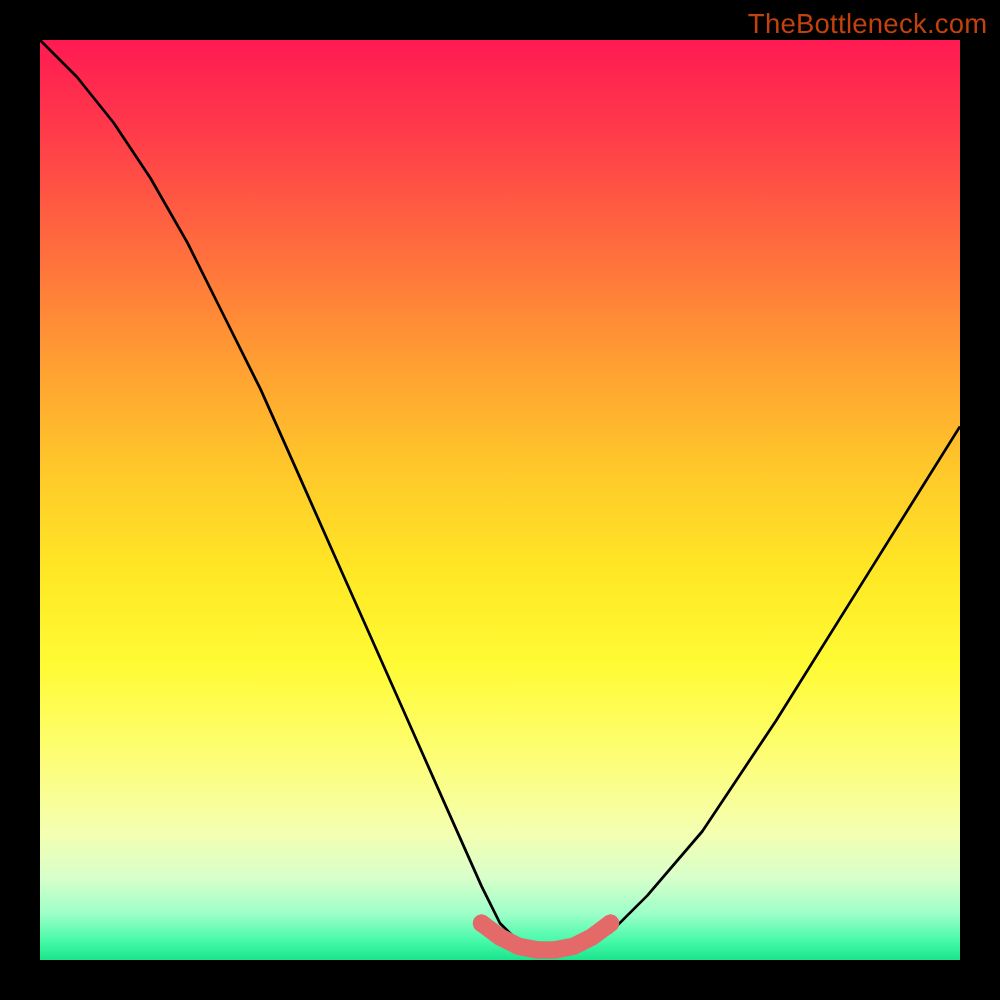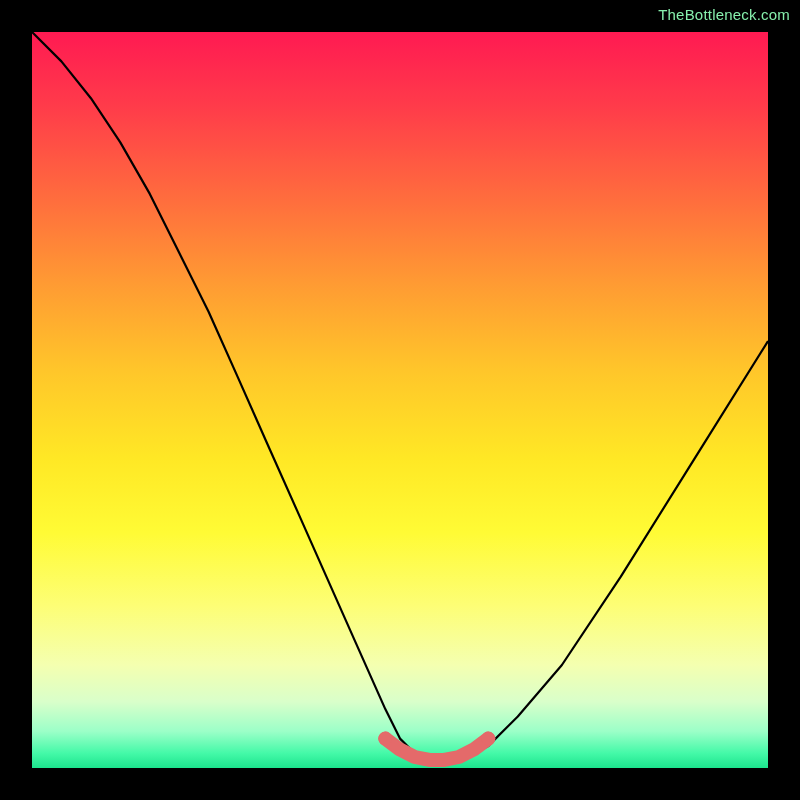--- a/index.html
+++ b/index.html
@@ -41,22 +41,22 @@
       #d9ffca 91%,
       #9cffc8 95%,
       #44f9a8 98%,
       #1ce48d 100%
     );
   }
   .watermark {
     position: absolute;
     top: 6px;
     right: 10px;
-    color: #86efac;
-    font-size: 15px;
+    color: #c2410c;
+    font-size: 22px;
     font-weight: 500;
     letter-spacing: 0.2px;
     user-select: none;
   }
   svg.curve {
     position: absolute;
     inset: 0;
     width: 100%;
     height: 100%;
   }

